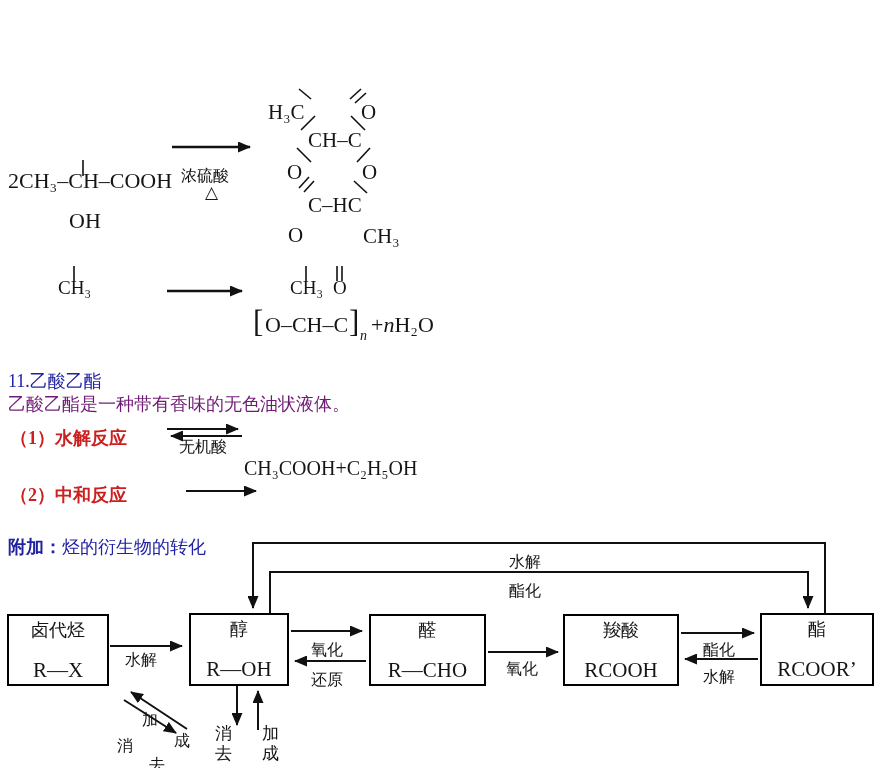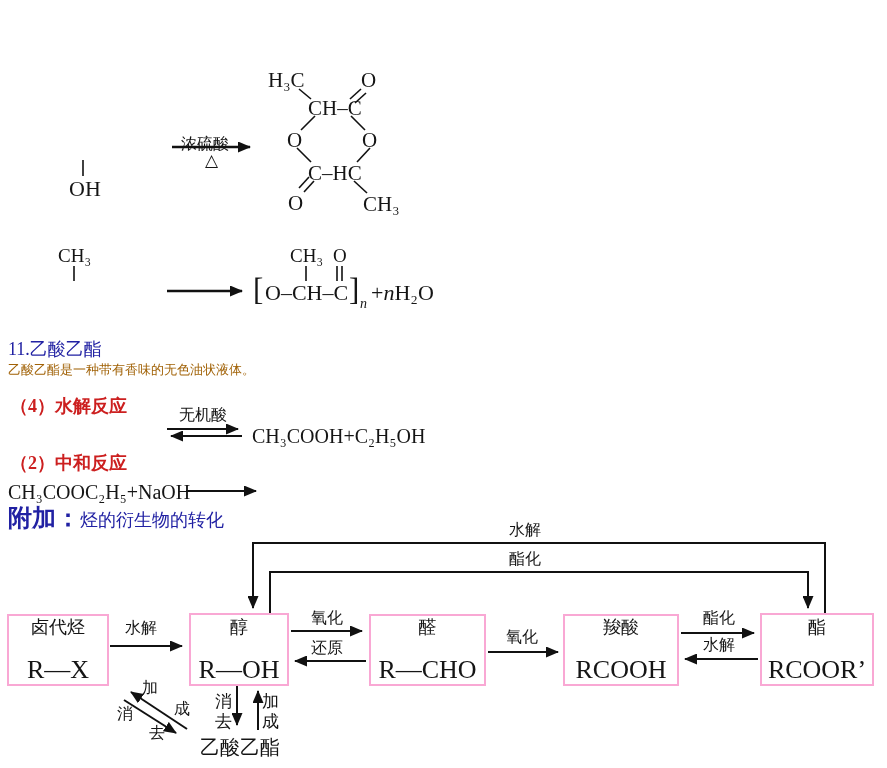--- a/index.html
+++ b/index.html
@@ -1,41 +1,41 @@
 <!DOCTYPE html>
 <html><head>
 <meta charset="utf-8">
 <style>
   html,body{margin:0;padding:0;background:#fff;}
   .page{position:relative;width:887px;height:768px;background:#ffffff;overflow:hidden;
         font-family:"Liberation Serif","DejaVu Serif",serif;color:#151515;}
   .overlay{position:absolute;left:0;top:0;width:887px;height:768px;z-index:1;}
-  .t{position:absolute;white-space:nowrap;z-index:2;line-height:1.05;}
+  .t{position:absolute;white-space:nowrap;z-index:2;line-height:1.05;margin-top:32px;}
   .struct{font-size:22px;}
   .atom{font-size:21px;}
   .small-atom{font-size:19px;}
   .eq{font-size:20px;}
   .cond{font-size:16px;}
   .tri{font-size:17px;}
   .blue{color:#2121a3;}
   .red{color:#cc1f1f;font-weight:bold;}
   .heading{font-size:18px;}
-  .desc{font-size:13px;color:#a16207;}
-  .extra-label{font-weight:bold;font-size:24px;}
+  .desc{font-size:18px;color:#701a75;}
+  .extra-label{font-weight:bold;font-size:18px;}
   .extra-text{font-size:18px;}
   .bracket{font-size:31px;line-height:0.9;}
   .subn{font-style:italic;font-size:14px;}
   .ital{font-style:italic;}
   .dlabel{font-size:16px;}
   .vstack{width:19px;white-space:normal;line-height:20px;font-size:17px;}
   .unsat{font-size:20px;}
-  .box{position:absolute;border:2px solid #f9a8d4;background:#fff;z-index:2;
+  .box{position:absolute;border:2px solid #000000;background:#fff;z-index:2;
        display:flex;flex-direction:column;align-items:center;justify-content:center;gap:16px;}
   .box .cname{font-size:18px;}
-  .box .formula{font-size:26px;}
+  .box .formula{font-size:21px;}
 </style>
 </head>
 <body>
 
 <div class="page">
 
   <svg class="overlay" viewBox="0 0 887 768" xmlns="http://www.w3.org/2000/svg">
     <defs>
       <marker id="ah" markerUnits="userSpaceOnUse" markerWidth="13" markerHeight="11" refX="12" refY="5.5" orient="auto">
         <path d="M0,0 L13,5.5 L0,11 z" fill="#111"></path>
@@ -86,20 +86,21 @@
       <line x1="758" y1="659" x2="685" y2="659" marker-end="url(#ah)"></line>
       <path d="M825,613 L825,543 L253,543 L253,608" marker-end="url(#ah)"></path>
       <path d="M270,613 L270,572 L808,572 L808,608" marker-end="url(#ah)"></path>
       <line x1="237" y1="686" x2="237" y2="725" marker-end="url(#ah)"></line>
       <line x1="258" y1="730" x2="258" y2="691" marker-end="url(#ah)"></line>
       <line x1="187" y1="729" x2="131" y2="692" marker-end="url(#ah)"></line>
       <line x1="124" y1="700" x2="176" y2="733" marker-end="url(#ah)"></line>
     </g>
   </svg>
 
+  <span class="t struct" style="left:8px;top:137px;">2CH₃–CH–COOH</span>
   <span class="t struct" style="left:69px;top:177px;">OH</span>
   <span class="t cond" style="left:181px;top:136px;">浓硫酸</span>
   <span class="t tri" style="left:205px;top:152px;">△</span>
 
   <span class="t atom" style="left:268px;top:69px;">H₃C</span>
   <span class="t atom" style="left:361px;top:69px;">O</span>
   <span class="t atom" style="left:308px;top:97px;">CH–C</span>
   <span class="t atom" style="left:287px;top:129px;">O</span>
   <span class="t atom" style="left:362px;top:129px;">O</span>
   <span class="t atom" style="left:308px;top:162px;">C–HC</span>
@@ -111,26 +112,25 @@
   <span class="t struct" style="left:265px;top:281px;">O–CH–C</span>
   <span class="t small-atom" style="left:290px;top:246px;">CH₃</span>
   <span class="t small-atom" style="left:333px;top:246px;">O</span>
   <span class="t bracket" style="left:349px;top:276px;">]</span>
   <span class="t subn" style="left:360px;top:297px;">n</span>
   <span class="t struct" style="left:371px;top:281px;"><span>+</span><span class="ital">n</span><span>H₂O</span></span>
 
   <span class="t heading blue" style="left:8px;top:340px;">11.乙酸乙酯</span>
   <span class="t desc" style="left:8px;top:363px;">乙酸乙酯是一种带有香味的无色油状液体。</span>
 
-  <span class="t red" style="left:10px;top:397px;font-size:18px;">（4）水解反应</span>
+  <span class="t red" style="left:10px;top:397px;font-size:18px;">（1）水解反应</span>
   <span class="t cond" style="left:179px;top:407px;">无机酸</span>
-  <span class="t eq" style="left:252px;top:426px;">CH₃COOH+C₂H₅OH</span>
+  <span class="t eq" style="left:244px;top:426px;">CH₃COOH+C₂H₅OH</span>
 
   <span class="t red" style="left:10px;top:454px;font-size:18px;">（2）中和反应</span>
-  <span class="t eq" style="left:8px;top:482px;">CH₃COOC₂H₅+NaOH</span>
 
   <span class="t blue" style="left:8px;top:506px;"><span class="extra-label">附加：</span><span class="extra-text">烃的衍生物的转化</span></span>
 
   <div class="box" style="left:7px;top:614px;width:98px;height:68px;">
     <span class="cname">卤代烃</span>
     <span class="formula">R—X</span>
   </div>
   <div class="box" style="left:189px;top:613px;width:96px;height:69px;">
     <span class="cname">醇</span>
     <span class="formula">R—OH</span>

